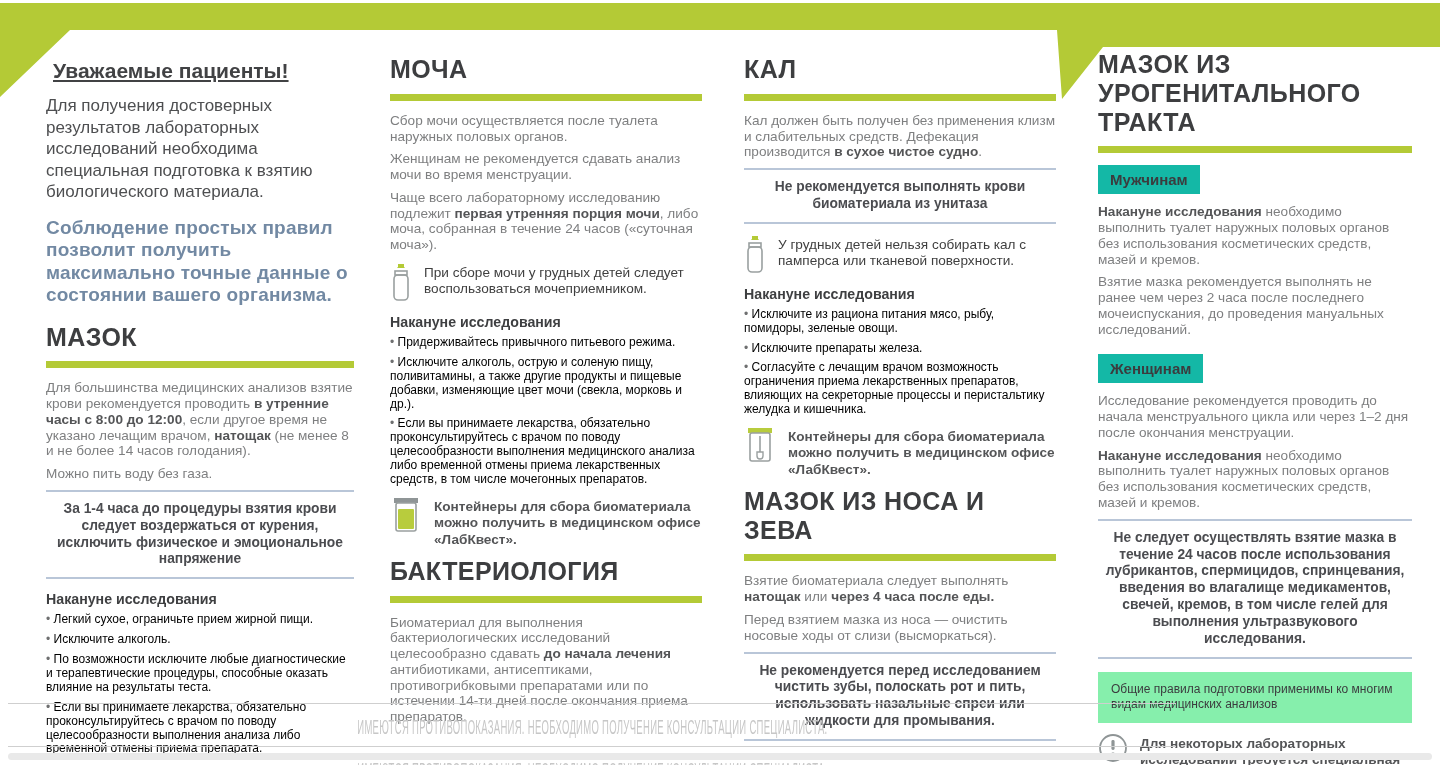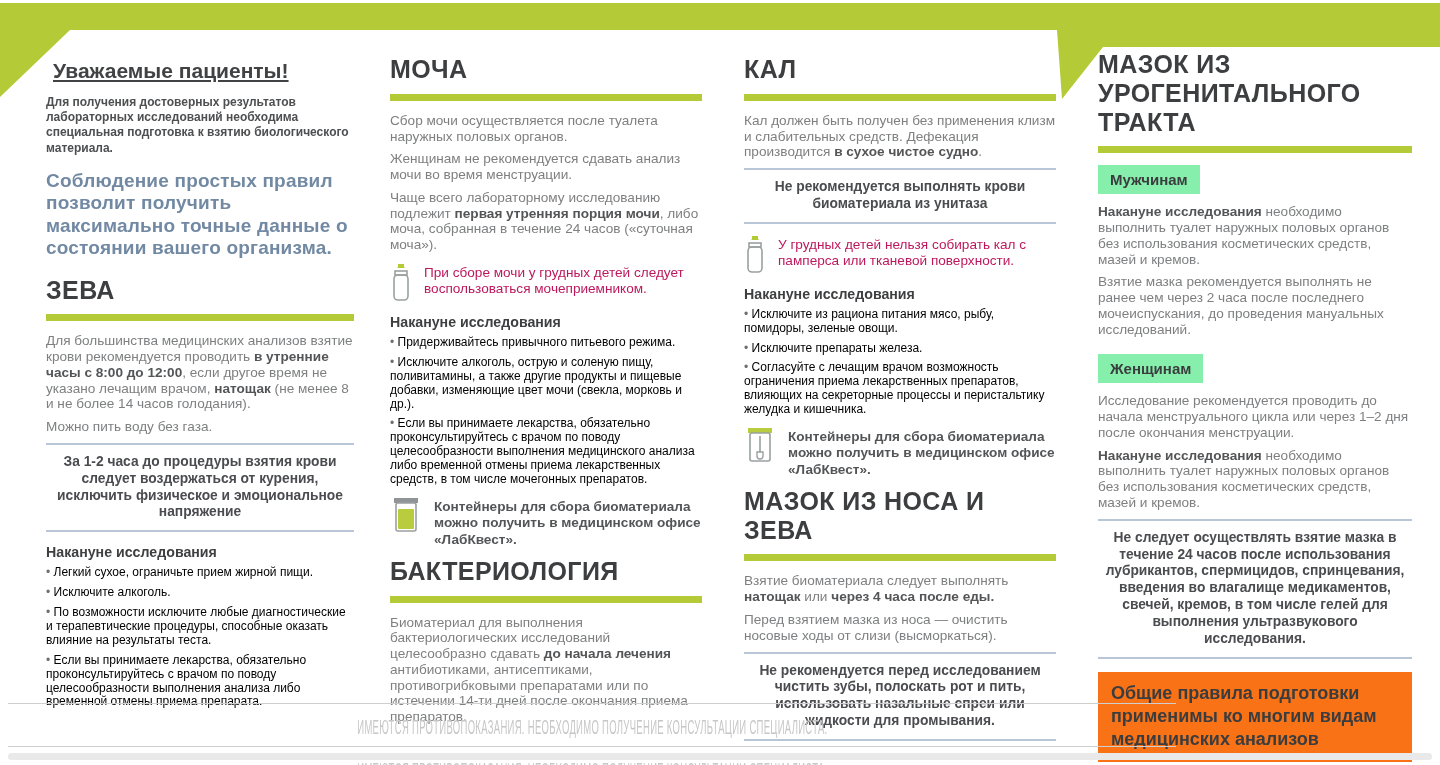--- a/index.html
+++ b/index.html
@@ -16,28 +16,28 @@
   .mt{margin-top:16px;}
   p.body{font-size:13.6px;color:#7e7f80;line-height:1.16;margin:0 0 7px;}
   p.bullet{font-size:12px;color:#000000;line-height:1.16;margin:0 0 6px;}
   p.bullet::before{content:"•\00a0 ";color:#6e6f70;}
   .b{font-weight:700;color:#545557;}
   .prep{font-size:14.2px;font-weight:700;color:#3e3f41;margin:12px 0 6px;}
   .callout{border-top:2px solid #b9c6d8;border-bottom:2px solid #b9c6d8;padding:9px 4px;margin:8px 0 10px;
            text-align:center;font-weight:700;font-size:13.8px;color:#4b4c50;line-height:1.22;}
   .icon-row{display:flex;gap:12px;margin:9px 0;align-items:flex-start;}
   .icon-row .ic{flex:0 0 auto;}
-  .icon-row .txt{font-size:13.6px;color:#be185d;line-height:1.2;padding-top:3px;}
+  .icon-row .txt{font-size:13.6px;color:#404040;line-height:1.2;padding-top:3px;}
   .icon-row.bold .txt{font-weight:700;color:#545557;}
   .greeting{font-size:21px;font-weight:700;color:#414244;margin:4px 7px 12px;text-decoration:underline;}
-  .intro-body{font-size:12px;font-weight:700;color:#4e4f51;line-height:1.27;margin:0 0 14px;}
+  .intro-body{font-size:17px;font-weight:400;color:#4e4f51;line-height:1.27;margin:0 0 14px;}
   .lead{font-size:19px;font-weight:700;color:#7289a3;line-height:1.18;margin:0 0 16px;letter-spacing:.2px;}
-  .badge{display:inline-block;background:#86efac;color:#3b3c3e;font-weight:700;font-size:15px;
+  .badge{display:inline-block;background:#14b8a6;color:#3b3c3e;font-weight:700;font-size:15px;
          padding:6px 12px;margin:0 0 10px;}
-  .greenbox{background:#f97316;color:#3b3c3e;font-weight:700;font-size:18px;line-height:1.3;
+  .greenbox{background:#86efac;color:#3b3c3e;font-weight:400;font-size:12px;line-height:1.3;
             padding:10px 13px;margin:13px 0 10px;}
   .footer{position:absolute;left:0;top:703px;width:1184px;display:flex;gap:14px;padding:0 8px;box-sizing:border-box;flex-direction:column;}
   .disc{flex:1;border-top:1px solid #cfcfcf;text-align:center;padding-top:10px;white-space:nowrap;}
   .disc span{display:inline-block;font-size:12.5px;font-weight:400;color:#c7c7c7;
              letter-spacing:.4px;transform:scale(.76,1.55);transform-origin:center top;}
   .edge{position:absolute;left:8px;top:753px;width:1424px;height:7px;background:#e9e9e9;border-radius:4px;}
   svg{display:block;}
 </style>
 </head>
 <body>
@@ -46,25 +46,25 @@
 
   <svg class="ribbon" width="1440" height="110" viewBox="0 0 1440 110">
     <polygon points="0,3 1440,3 1440,47 1103,47 1062,99 1057,30 70,30 0,97" fill="#b4ca36"></polygon>
   </svg>
 
   <div class="col col-1">
     <div class="greeting">Уважаемые пациенты!</div>
     <p class="intro-body">Для получения достоверных результатов лабораторных исследований необходима специальная подготовка к взятию биологического материала.</p>
     <p class="lead">Соблюдение простых правил позволит получить максимально точные данные о состоянии вашего организма.</p>
 
-    <h2 class="section">ЗЕВА</h2>
+    <h2 class="section">МАЗОК</h2>
     <div class="bar"></div>
     <p class="body"><span>Для большинства медицинских анализов взятие крови рекомендуется проводить </span><span class="b">в утренние часы с 8:00 до 12:00</span><span>, если другое время не указано лечащим врачом, </span><span class="b">натощак</span><span> (не менее 8 и не более 14 часов голодания).</span></p>
     <p class="body">Можно пить воду без газа.</p>
-    <div class="callout">За 1-2 часа до процедуры взятия крови следует воздержаться от курения, исключить физическое и эмоциональное напряжение</div>
+    <div class="callout">За 1-4 часа до процедуры взятия крови следует воздержаться от курения, исключить физическое и эмоциональное напряжение</div>
     <div class="prep">Накануне исследования</div>
     <p class="bullet">Легкий сухое, ограничьте прием жирной пищи.</p>
     <p class="bullet">Исключите алкоголь.</p>
     <p class="bullet">По возможности исключите любые диагностические и терапевтические процедуры, способные оказать влияние на результаты теста.</p>
     <p class="bullet">Если вы принимаете лекарства, обязательно проконсультируйтесь с врачом по поводу целесообразности выполнения анализа либо временной отмены приема препарата.</p>
   </div>
 
   <div class="col col-2">
     <h2 class="section">МОЧА</h2>
     <div class="bar"></div>

